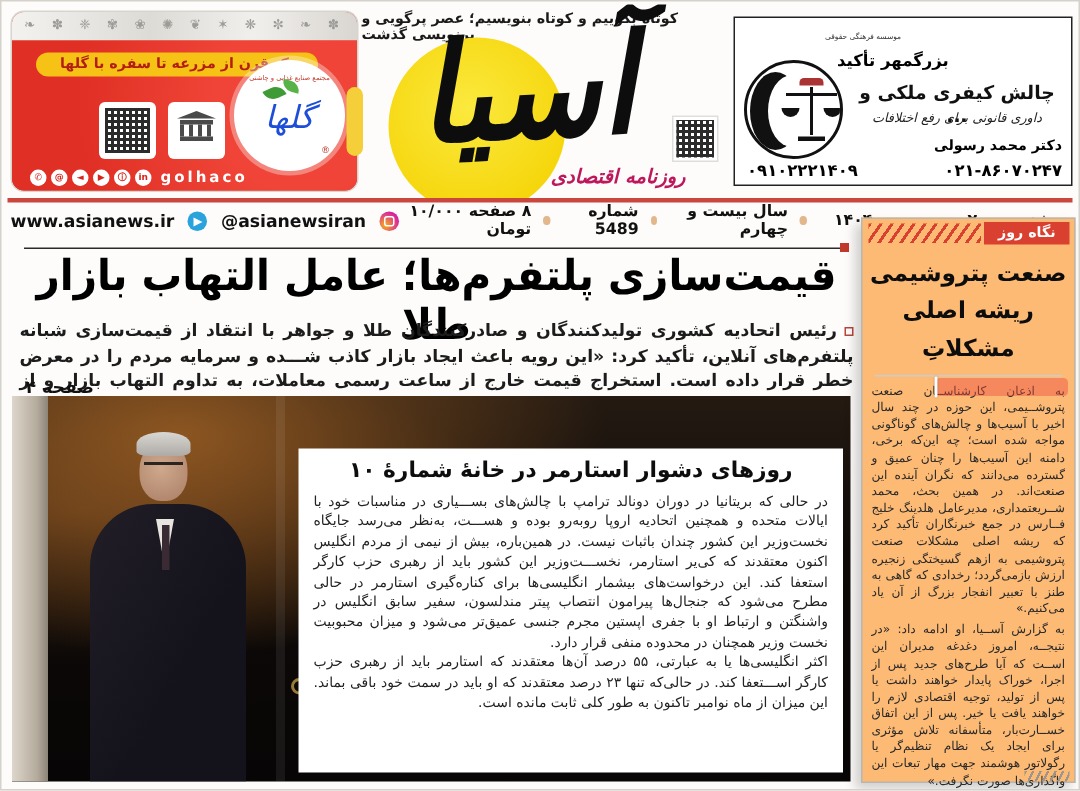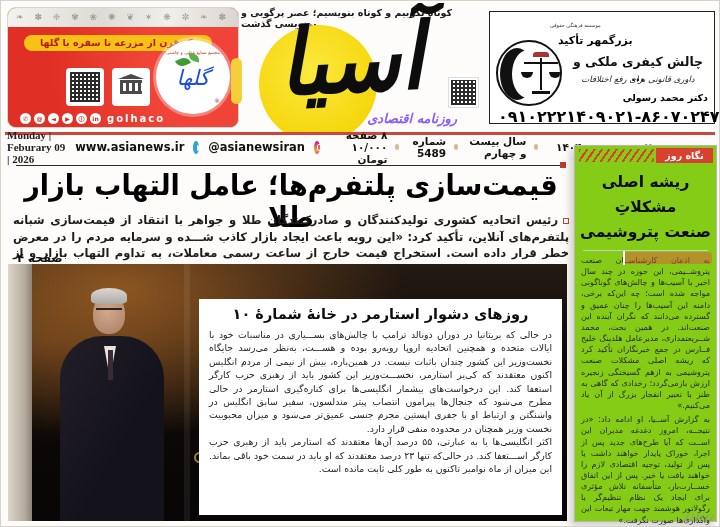--- a/index.html
+++ b/index.html
@@ -48,21 +48,21 @@
   
   .masthead { position:absolute; left:240px; top:2px; width:246px; height:129px; overflow:hidden; }
   .mast-slogan { position:absolute; left:0; right:0; top:4px; text-align:left; font-size:9.5px;
            font-weight:bold; color:#1a1a1a; direction:rtl; }
   .sun { position:absolute; left:18px; top:22px; width:118px; height:118px; border-radius:50%;
          background:radial-gradient(circle at 45% 40%, #fbe93e, #f6d70e 70%, #f0ce0a); }
   .mast-title { position:absolute; left:0; right:26px; top:2px; text-align:center; font-size:84px;
          font-weight:bold; color:#0d0d0d; direction:rtl; transform:rotate(-3deg) scaleY(1.08);
          font-style:italic; line-height:110px; }
   .mast-sub { position:absolute; right:30px; bottom:6px; font-size:13px; font-weight:bold;
-         font-style:italic; color:#8b5cf6; direction:rtl; }
+         font-style:italic; color:#be185d; direction:rtl; }
   .mast-qr { position:absolute; left:447px; top:76px; width:31px; height:31px; background:#fff; padding:2px;
          border:1px solid #ddd; }
   .mast-qr .qr { width:100%; height:100%; }
 
   
   .legal { position:absolute; left:488px; top:10px; width:226px; height:113px; background:#fff;
            border:1.5px solid #222; padding:5px 8px; direction:rtl; }
   .legal-head { font-size:12.5px; font-weight:bold; font-style:italic; color:#111; text-align:right; }
   .legal-firm { position:absolute; left:68px; top:22px; font-size:11px; font-weight:bold; }
   .legal-firm-small { position:absolute; left:60px; top:10px; font-size:5px; color:#333; }
@@ -80,21 +80,21 @@
            border-radius:0 0 8px 8px; }
   .scales .pan-l { left:-3px; } .scales .pan-r { right:-3px; }
   .scales .base { position:absolute; left:8px; bottom:0; width:18px; height:3px; background:#111; }
   .legal-services { position:absolute; right:8px; top:42px; left:80px; text-align:center; font-size:12.5px;
            font-weight:bold; color:#111; }
   .legal-arb { position:absolute; right:8px; top:62px; left:80px; text-align:center; font-size:8.5px;
            font-style:italic; color:#222; }
   .legal-row { position:absolute; right:6px; left:76px; top:80px; display:flex; justify-content:space-between;
            font-size:9.5px; font-weight:bold; }
   .legal-phones { position:absolute; right:6px; left:8px; top:95px; display:flex;
-           justify-content:space-between; font-size:16px; font-weight:bold; direction:ltr; }
+           justify-content:space-between; font-size:11px; font-weight:bold; direction:ltr; }
 
   
   .red-rule { position:absolute; left:4px; right:4px; top:131px; height:2.5px; background:#cb473d; }
   .dateline { position:absolute; left:6px; right:6px; top:135px; height:22px; display:flex;
            align-items:center; justify-content:space-between; }
   .dl-left { display:flex; align-items:center; gap:9px; }
   .dl-date { font-family:"Liberation Serif", serif; font-size:11px; font-weight:bold; color:#222; }
   .dl-site, .dl-social { font-size:11.5px; font-weight:bold; color:#111; }
   .icon-circle { width:13px; height:13px; border-radius:50%; display:inline-block; vertical-align:-2px; }
   .tg { background:#2aa3dd; position:relative; }
@@ -142,21 +142,21 @@
   .knocker2 { position:absolute; left:206px; top:188px; width:11px; height:11px; border:2.5px solid #9a7a38;
            border-radius:50%; }
   .story-box { position:absolute; left:191px; top:35px; width:363px; height:216px; background:#fff;
            padding:5px 10px 4px; }
   .story-h2 { text-align:center; direction:rtl; font-size:14.5px; font-weight:bold; color:#0d0d0d; margin:2px 0 6px; }
   .story-body p { direction:rtl; text-align:justify; font-size:9.3px; line-height:13.4px; color:#222;
            margin:0; }
   .story-pref { position:absolute; left:196px; top:218px; color:#fff; font-size:11px; font-weight:bold; direction:rtl; }
 
   
-  .dayview { position:absolute; left:573px; top:144px; width:143px; height:377px; background:#84cc16;
+  .dayview { position:absolute; left:573px; top:144px; width:143px; height:377px; background:#fdba74;
            border:1px solid #b9b6b0; box-shadow:-4px 4px 7px rgba(0,0,0,.18); }
   .dv-hatch { position:absolute; left:4px; top:3px; right:62px; height:13px;
            background:repeating-linear-gradient(125deg, #d9402f 0 2px, transparent 2px 6px); }
   .dv-tag { position:absolute; right:3px; top:2px; width:57px; height:15px; background:#d9402f; color:#fff;
            font-size:9.5px; font-weight:bold; text-align:center; line-height:15px; direction:rtl; }
   .dv-title { margin-top:24px; text-align:center; direction:rtl; font-size:15.5px; font-weight:bold;
            color:#0d0d0d; line-height:25px; }
   .dv-sep { margin:5px 8px 4px; border-top:1px solid #ccc; }
   .dv-body { padding:0 6px; }
   .dv-body p { direction:rtl; text-align:justify; font-size:8.1px; line-height:11.15px; color:#2a2a2a;
@@ -235,21 +235,20 @@
     </div>
     <div class="legal-phones">
       <span>۰۹۱۰۲۲۲۱۴۰۹</span>
       <span>۰۲۱-۸۶۰۷۰۲۴۷</span>
     </div>
   </div>
 
   <div class="red-rule"></div>
   <div class="dateline">
     <div class="dl-left">
-      <span class="dl-date">Monday | Feburary 09 | 2026</span>
       <span class="dl-site">www.asianews.ir</span>
       <span class="icon-circle tg"></span>
       <span class="dl-social">@asianewsiran</span>
       <span class="icon-circle ig"></span>
     </div>
     <div class="dl-right">
       <span class="wide">دوشنبه</span>
       <span class="wide">۲۰</span>
       <span class="wide">بهمن</span>
       <span class="wide">۱۴۰۴</span>
@@ -286,22 +285,22 @@
         <p>اکثر انگلیسی‌ها یا به عبارتی، ۵۵ درصد آن‌ها معتقدند که استارمر باید از رهبری حزب کارگر اســـتعفا کند. در حالی‌که تنها ۲۳ درصد معتقدند که او باید در سمت خود باقی بماند. این میزان از ماه نوامبر تاکنون به طور کلی ثابت مانده است.</p>
       </div>
     </div>
     <div class="story-pref">صفحه ۴</div>
   </div>
 
   <aside class="dayview">
     <div class="dv-hatch"></div>
     <div class="dv-tag">نگاه روز</div>
     <div class="dv-title">
+      <div>صنعت پتروشیمی</div>
       <div>ریشه اصلی مشکلاتِ</div>
-      <div>صنعت پتروشیمی</div>
     </div>
     <div class="dv-sep"></div>
     <div class="dv-body">
       <p>به اذعان کارشناســان صنعت پتروشــیمی، این حوزه در چند سال اخیر با آسیب‌ها و چالش‌های گوناگونی مواجه شده است؛ چه این‌که برخی، دامنه این آسیب‌ها را چنان عمیق و گسترده می‌دانند که نگران آینده این صنعت‌اند. در همین بحث، محمد شــریعتمداری، مدیرعامل هلدینگ خلیج فــارس در جمع خبرنگاران تأکید کرد که ریشه اصلی مشکلات صنعت پتروشیمی به ازهم گسیختگی زنجیره ارزش بازمی‌گردد؛ رخدادی که گاهی به طنز با تعبیر انفجار بزرگ از آن یاد می‌کنیم.»</p>
       <p>به گزارش آســیا، او ادامه داد: «در نتیجــه، امروز دغدغه مدیران این اســت که آیا طرح‌های جدید پس از اجرا، خوراک پایدار خواهند داشت یا پس از تولید، توجیه اقتصادی لازم را خواهند یافت یا خیر. پس از این اتفاق خســارت‌بار، متأسفانه تلاش مؤثری برای ایجاد یک نظام تنظیم‌گر یا رگولاتور هوشمند جهت مهار تبعات این واگذاری‌ها صورت نگرفت.»</p>
 
     </div>
     <div class="dv-highlight">
       <div class="dv-caret"></div>
     </div>

